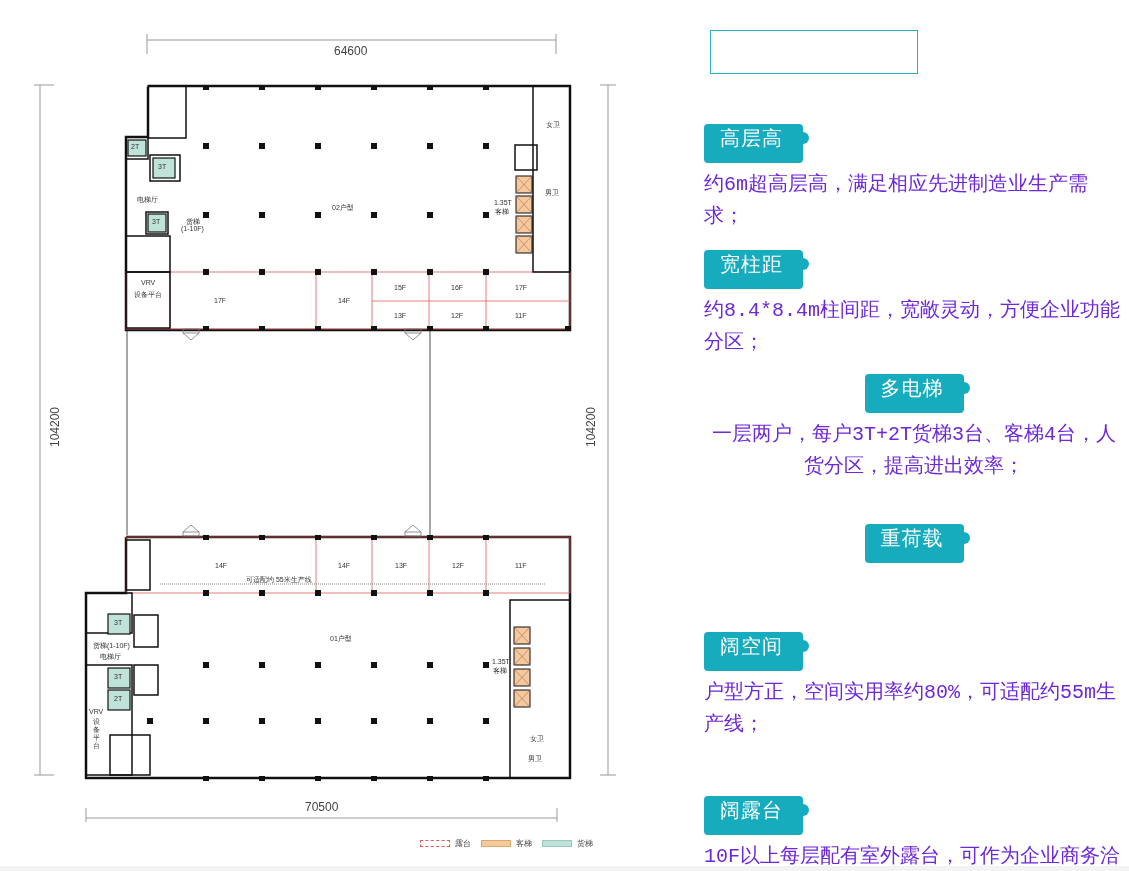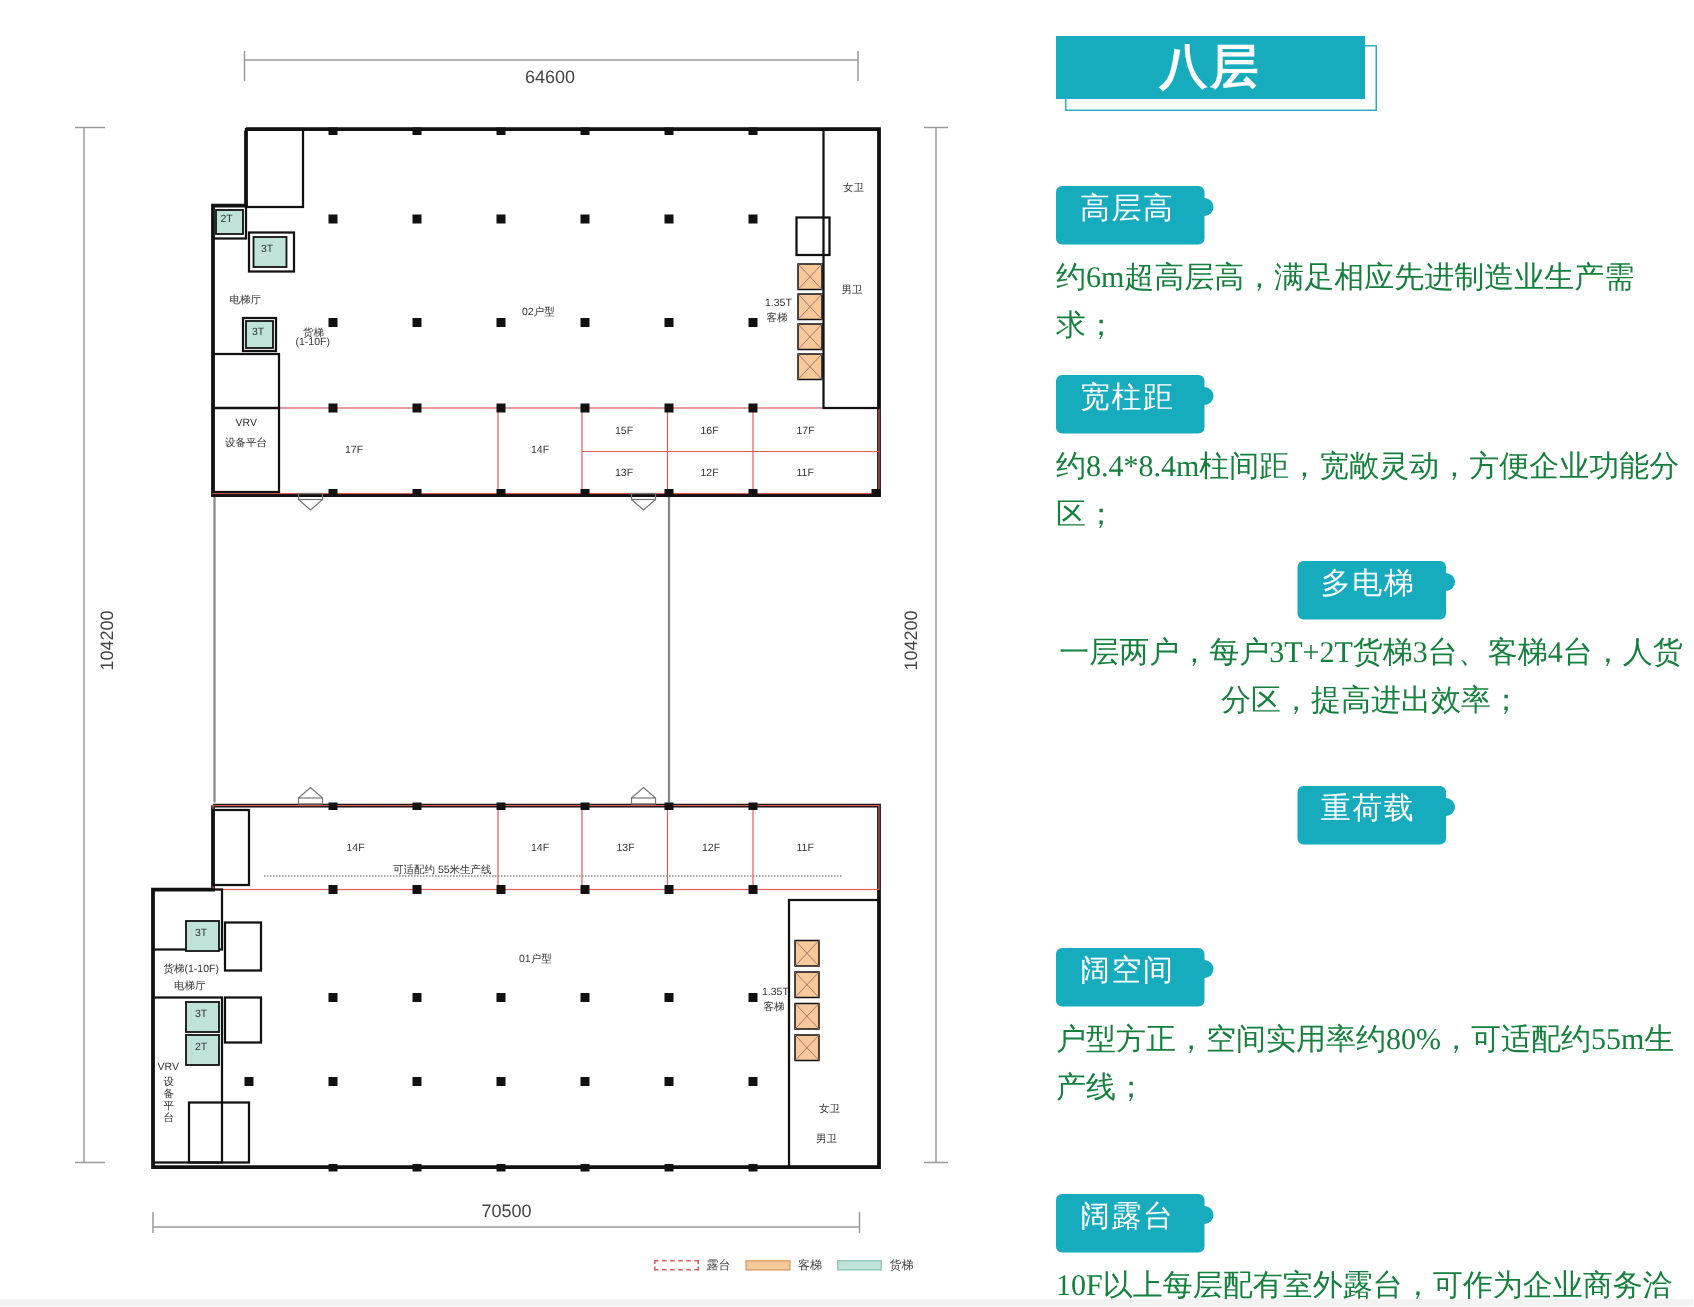--- a/index.html
+++ b/index.html
@@ -1,33 +1,33 @@
 <!DOCTYPE html>
 <html><head>
 <meta charset="utf-8">
 <style>
   html,body{margin:0;padding:0;background:#fff;}
   body{width:1129px;height:871px;position:relative;overflow:hidden;font-family:"DejaVu Sans","Liberation Sans",sans-serif;}
-  .plan{position:absolute;left:16px;top:0;width:640px;height:871px;}
+  .plan{position:absolute;left:0;top:0;width:640px;height:871px;}
   .plan svg{position:absolute;left:0;top:0;}
   .lbl{position:absolute;font-family:"Liberation Sans","DejaVu Sans",sans-serif;color:#333;white-space:nowrap;}
   .dim{font-size:12px;color:#444;}
   .small{font-size:7px;color:#333;}
   .vtext{transform:rotate(-90deg);transform-origin:center;}
   .legend{position:absolute;left:420px;top:838px;display:flex;gap:10px;align-items:center;font-size:8px;color:#444;font-family:"Liberation Sans",sans-serif;}
   .legend .item{display:flex;align-items:center;gap:5px;}
   .legend .sw{width:30px;height:7px;box-sizing:border-box;}
   .panel{position:absolute;left:700px;top:0;width:429px;height:871px;}
   .title-wrap{position:absolute;left:4px;top:24px;width:210px;height:48px;}
   .title-shadow{position:absolute;left:6px;top:6px;width:206px;height:42px;border:1px solid #2aaebf;background:#fff;}
   .title-box{position:absolute;left:0;top:0;width:206px;height:42px;background:#17abbe;color:#fff;font-size:32px;font-weight:bold;display:flex;align-items:center;justify-content:center;letter-spacing:2px;}
   .feat{position:absolute;left:4px;width:420px;}
   .tag{position:relative;display:inline-block;height:28px;line-height:28px;padding:0 20px 11px 16px;background:#17abbe;color:#fff;font-size:20px;border-radius:4px;letter-spacing:1px;}
   .tag::after{content:"";position:absolute;right:-6px;top:8px;width:12px;height:12px;border-radius:50%;background:#17abbe;}
-  .desc{margin-top:6px;font-size:20px;line-height:32px;color:#15803d;font-family:Liberation Serif, serif;}
+  .desc{margin-top:6px;font-size:20px;line-height:32px;color:#6d28d9;font-family:Liberation Mono, monospace;}
   .desc sup{font-size:12px;}
   .bottom-line{position:absolute;left:0;top:866px;width:1129px;height:5px;background:#f3f3f3;}
 </style>
 </head>
 <body>
 
 <div class="plan">
   <svg width="640" height="871" viewBox="0 0 640 871">
 
     <g stroke="#999" stroke-width="1" fill="none">
@@ -295,21 +295,20 @@
     <div class="item">
       <span class="sw" style="background:#bfe3d8;border:1px solid #99c9bb;"></span>
       <span>货梯</span>
     </div>
   </div>
 </div>
 
 <div class="panel">
   <div class="title-wrap">
     <div class="title-shadow"></div>
-    <div class="title-box">八层</div>
   </div>
 
   <div class="feat" style="top:124px;">
     <span class="tag">高层高</span>
     <div class="desc">约6m超高层高，满足相应先进制造业生产需求；</div>
   </div>
 
   <div class="feat" style="top:250px;">
     <span class="tag">宽柱距</span>
     <div class="desc">约8.4*8.4m柱间距，宽敞灵动，方便企业功能分区；</div>

